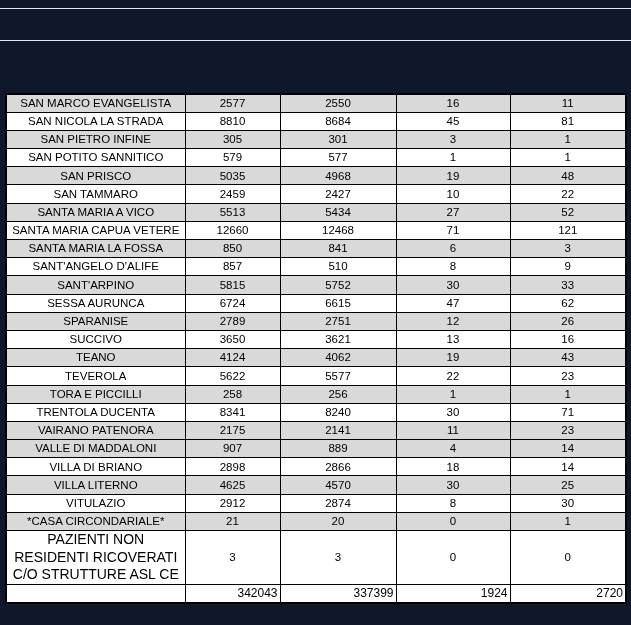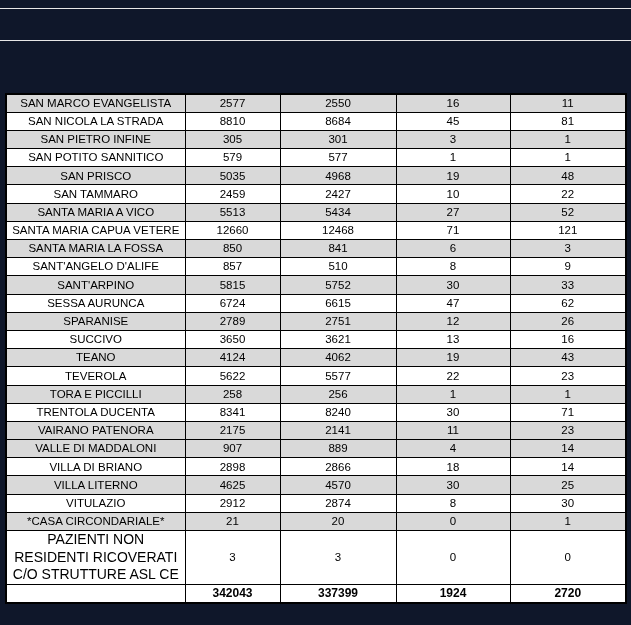--- a/index.html
+++ b/index.html
@@ -23,21 +23,21 @@
     font-size:11.5px;line-height:1.1;
     padding:0 2px;overflow:hidden;white-space:nowrap;
     background:#fff;
   }
   tr.row{height:18.2px;}
   tr.shade td{background:var(--shade,#d9d9d9);}
   tr.tall-row{height:47px;}
   tr.tall-row td{white-space:normal;}
   tr.tall-row td.name-cell{font-size:14px;line-height:1.25;}
   tr.totals-row{height:19px;}
-  tr.totals-row td{font-weight:bold;font-size:12px;}
+  tr.totals-row td{font-weight:normal;font-size:12px;text-align:right;}
 </style>
 </head>
 <body>
 
 <div class="canvas">
   <div class="topline l1"></div>
   <div class="topline l2"></div>
 
   <table class="data-table">
     <colgroup>

